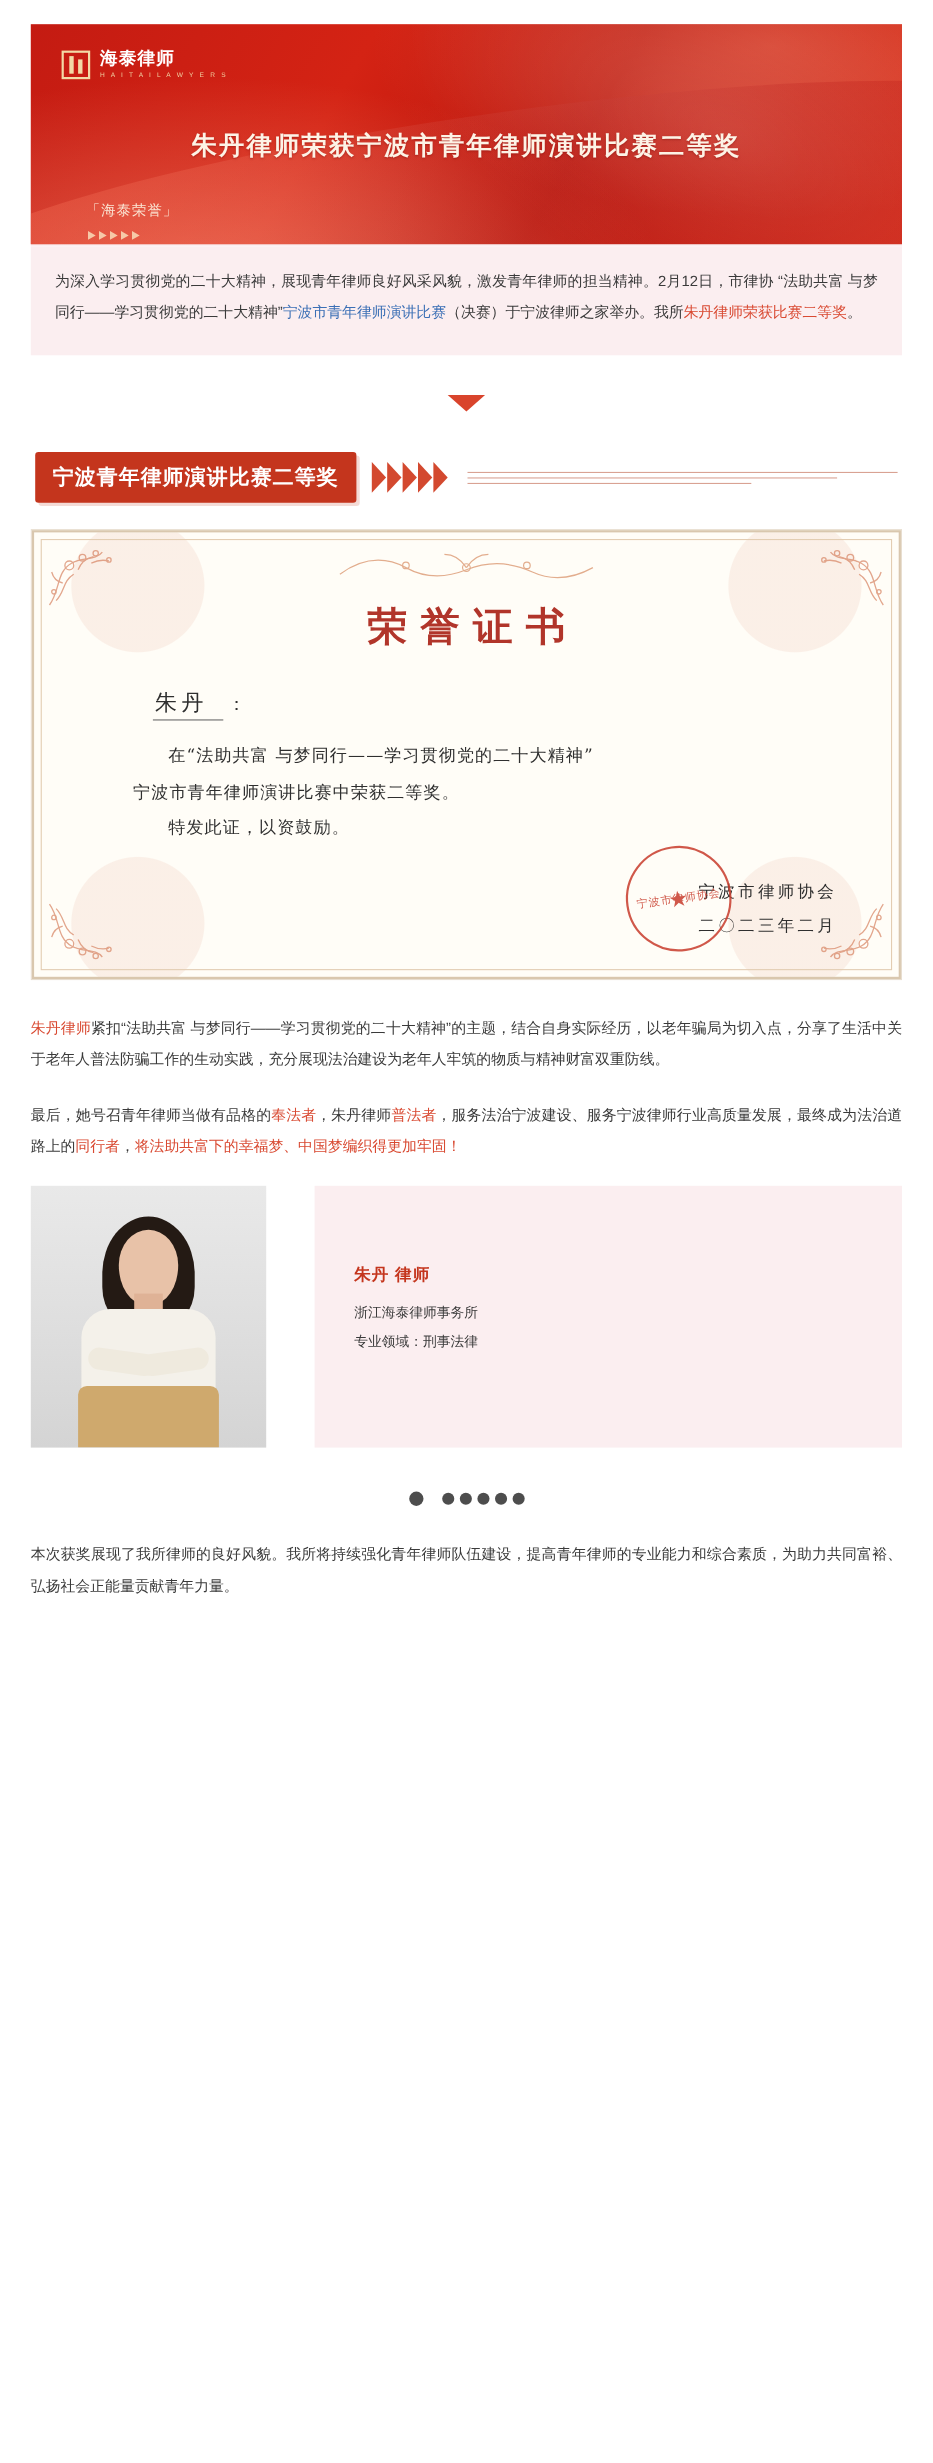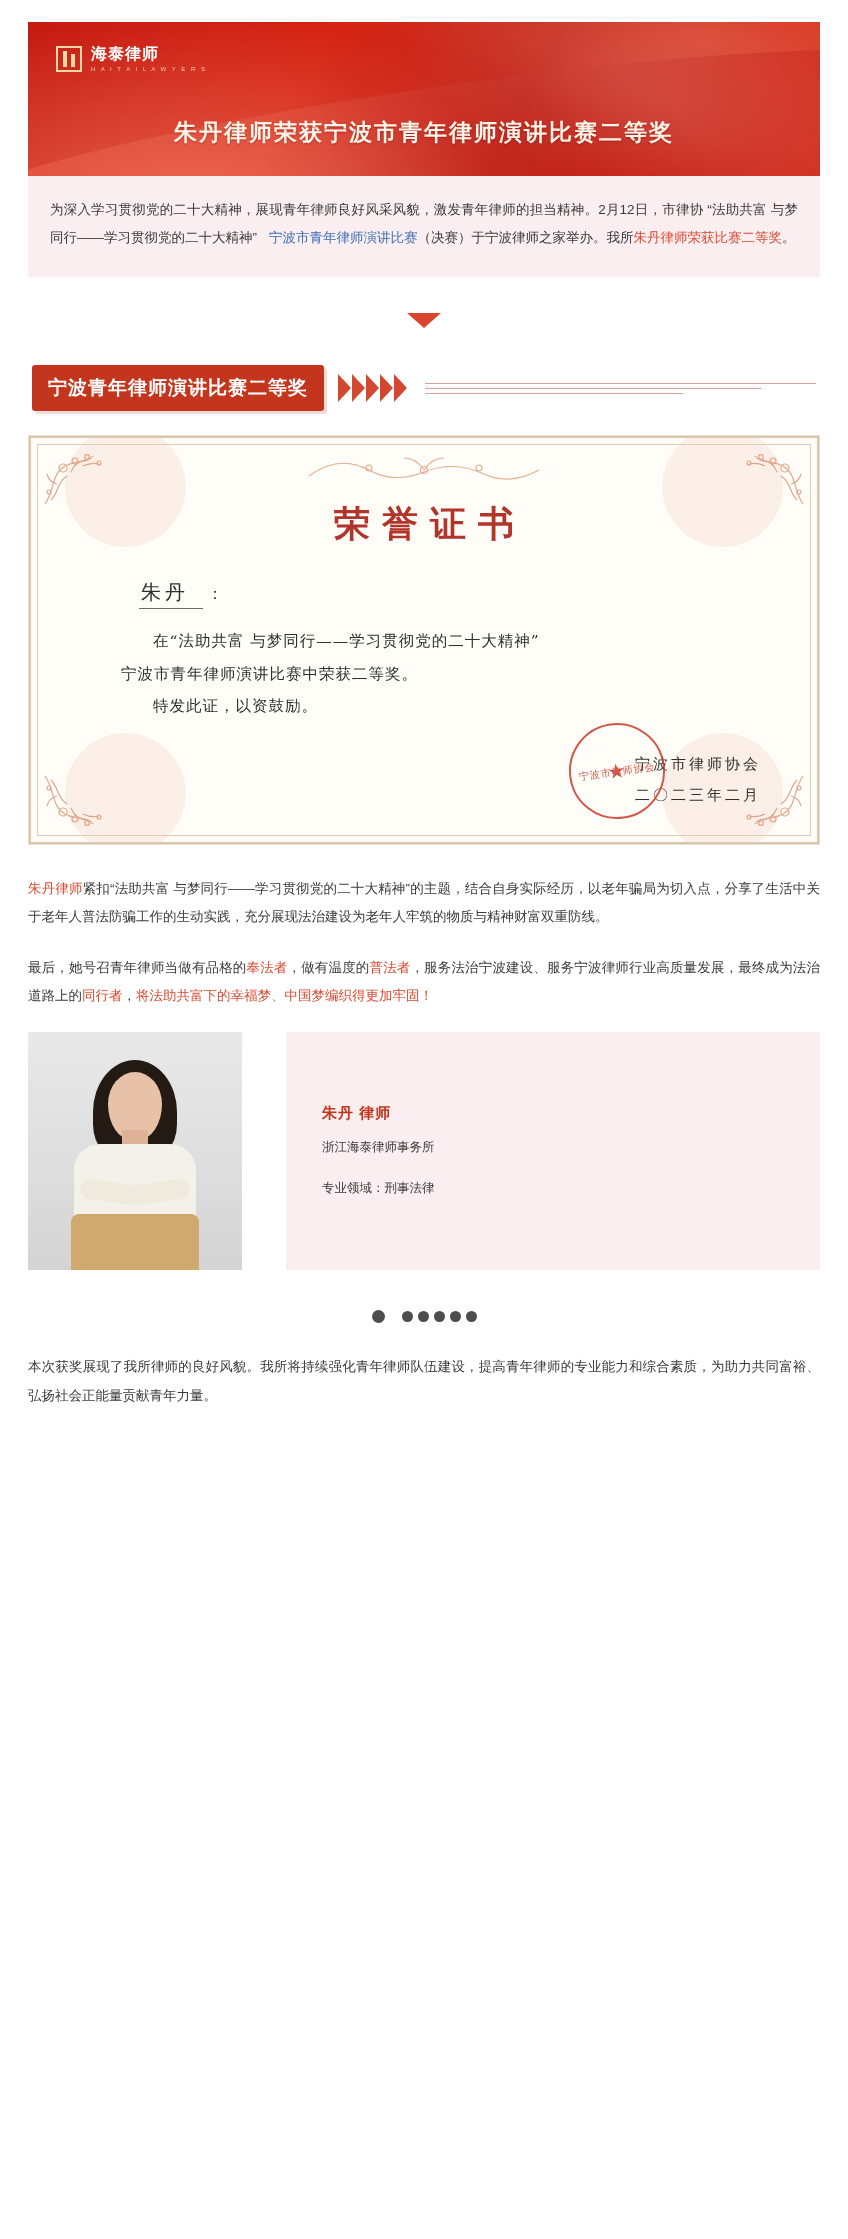--- a/index.html
+++ b/index.html
@@ -21,21 +21,21 @@
   }
 
   
   .hero-wrap {
     margin: 22px 28px 0 28px;
     background: #fbeef0;
     padding-bottom: 2px;
   }
   .hero {
     position: relative;
-    height: 154px;
+    height: 200px;
     background:
       radial-gradient(ellipse 700px 320px at 20% 120%, rgba(255,170,140,0.45) 0%, rgba(214,40,40,0) 60%),
       radial-gradient(ellipse 560px 240px at 85% 10%, rgba(255,150,120,0.35) 0%, rgba(200,25,25,0) 65%),
       linear-gradient(120deg, #c41b12 0%, #d42314 35%, #b81209 62%, #d8301c 100%);
     overflow: hidden;
   }
   .hero::before {
     content: "";
     position: absolute;
     left: -10%;
@@ -150,21 +150,21 @@
   
   .intro {
     margin: 0 28px;
     background: #fbeef0;
     padding: 18px 22px 26px 22px;
     font-size: 13.5px;
     line-height: 2.05;
     color: #3a3a3a;
     text-align: justify;
   }
-  .intro .blue { color: #3b6fb5; margin-left: 12px; }
+  .intro .blue { color: #3b6fb5; }
   .intro .red { color: #d94a32; }
 
   
   .divider-arrow {
     margin: 36px auto 28px auto;
     width: 34px;
     height: 16px;
   }
   .divider-arrow .tri {
     width: 0; height: 0;
@@ -430,21 +430,21 @@
   .profile-name {
     font-size: 15px;
     font-weight: bold;
     color: #c4351d;
     letter-spacing: 1px;
     margin-bottom: 16px;
   }
   .profile-firm {
     font-size: 12.5px;
     color: #3a3a3a;
-    margin-bottom: 24px;
+    margin-bottom: 10px;
   }
   .profile-field {
     font-size: 12.5px;
     color: #3a3a3a;
   }
 
   
   .dots {
     margin: 40px auto 30px auto;
     display: flex;
@@ -612,21 +612,21 @@
           <span>宁波市律师协会</span>
         </div>
         <div>宁波市律师协会</div>
         <div>二〇二三年二月</div>
       </div>
     </div>
   </div>
 
   <div class="body-text">
     <p><span class="red">朱丹律师</span><span>紧扣“法助共富 与梦同行——学习贯彻党的二十大精神”的主题，结合自身实际经历，以老年骗局为切入点，分享了生活中关于老年人普法防骗工作的生动实践，充分展现法治建设为老年人牢筑的物质与精神财富双重防线。</span></p>
-    <p><span>最后，她号召青年律师当做有品格的</span><span class="red">奉法者</span><span>，做有温度的</span><span class="red">普法者</span><span>，服务法治宁波建设、服务宁波律师行业高质量发展，最终成为法治道路上的</span><span class="red">同行者</span><span>，</span><span class="red">将法助共富下的幸福梦、中国梦编织得更加牢固！</span></p>
+    <p><span>最后，她号召青年律师当做有品格的</span><span class="red">奉法者</span><span>，朱丹律师</span><span class="red">普法者</span><span>，服务法治宁波建设、服务宁波律师行业高质量发展，最终成为法治道路上的</span><span class="red">同行者</span><span>，</span><span class="red">将法助共富下的幸福梦、中国梦编织得更加牢固！</span></p>
   </div>
 
   <div class="profile">
     <div class="profile-photo">
       <div class="ph-hair"></div>
       <div class="ph-face"></div>
       <div class="ph-neck"></div>
       <div class="ph-top"></div>
       <div class="ph-arm-l"></div>
       <div class="ph-arm-r"></div>

